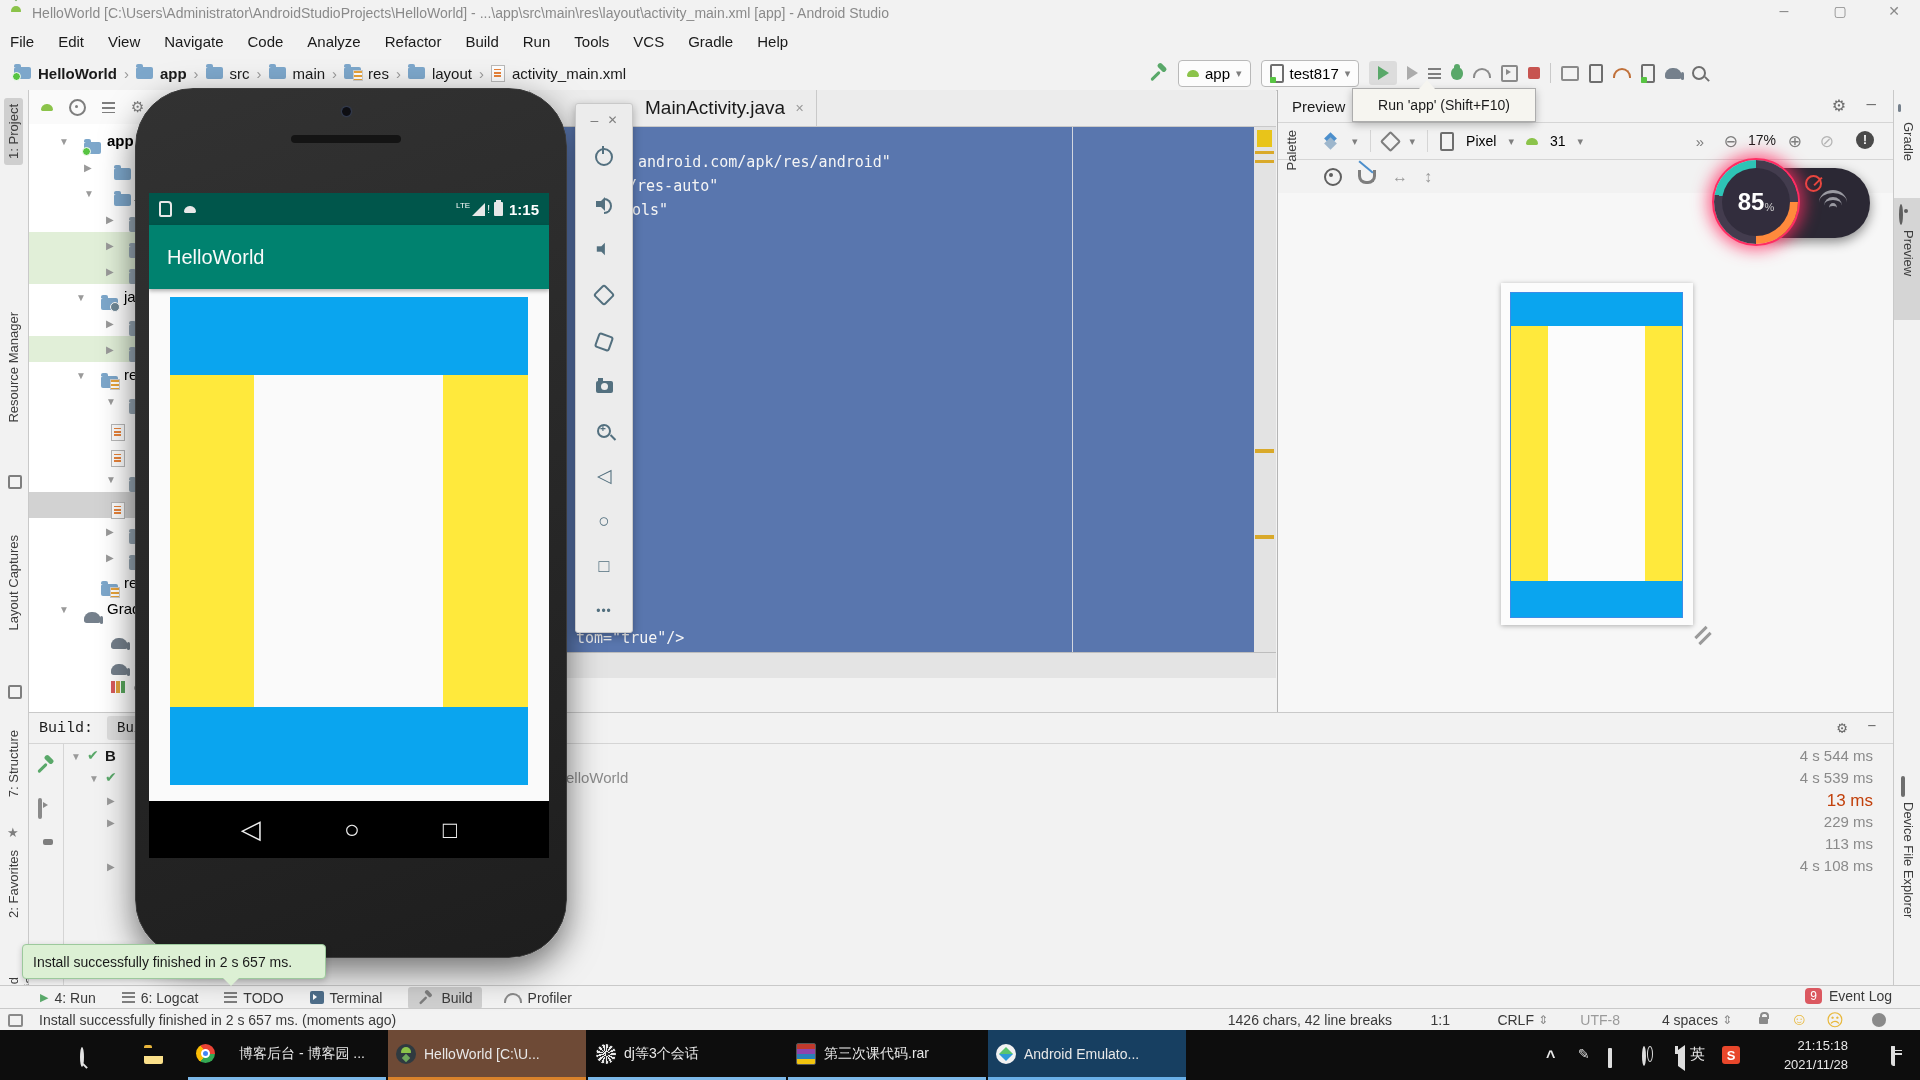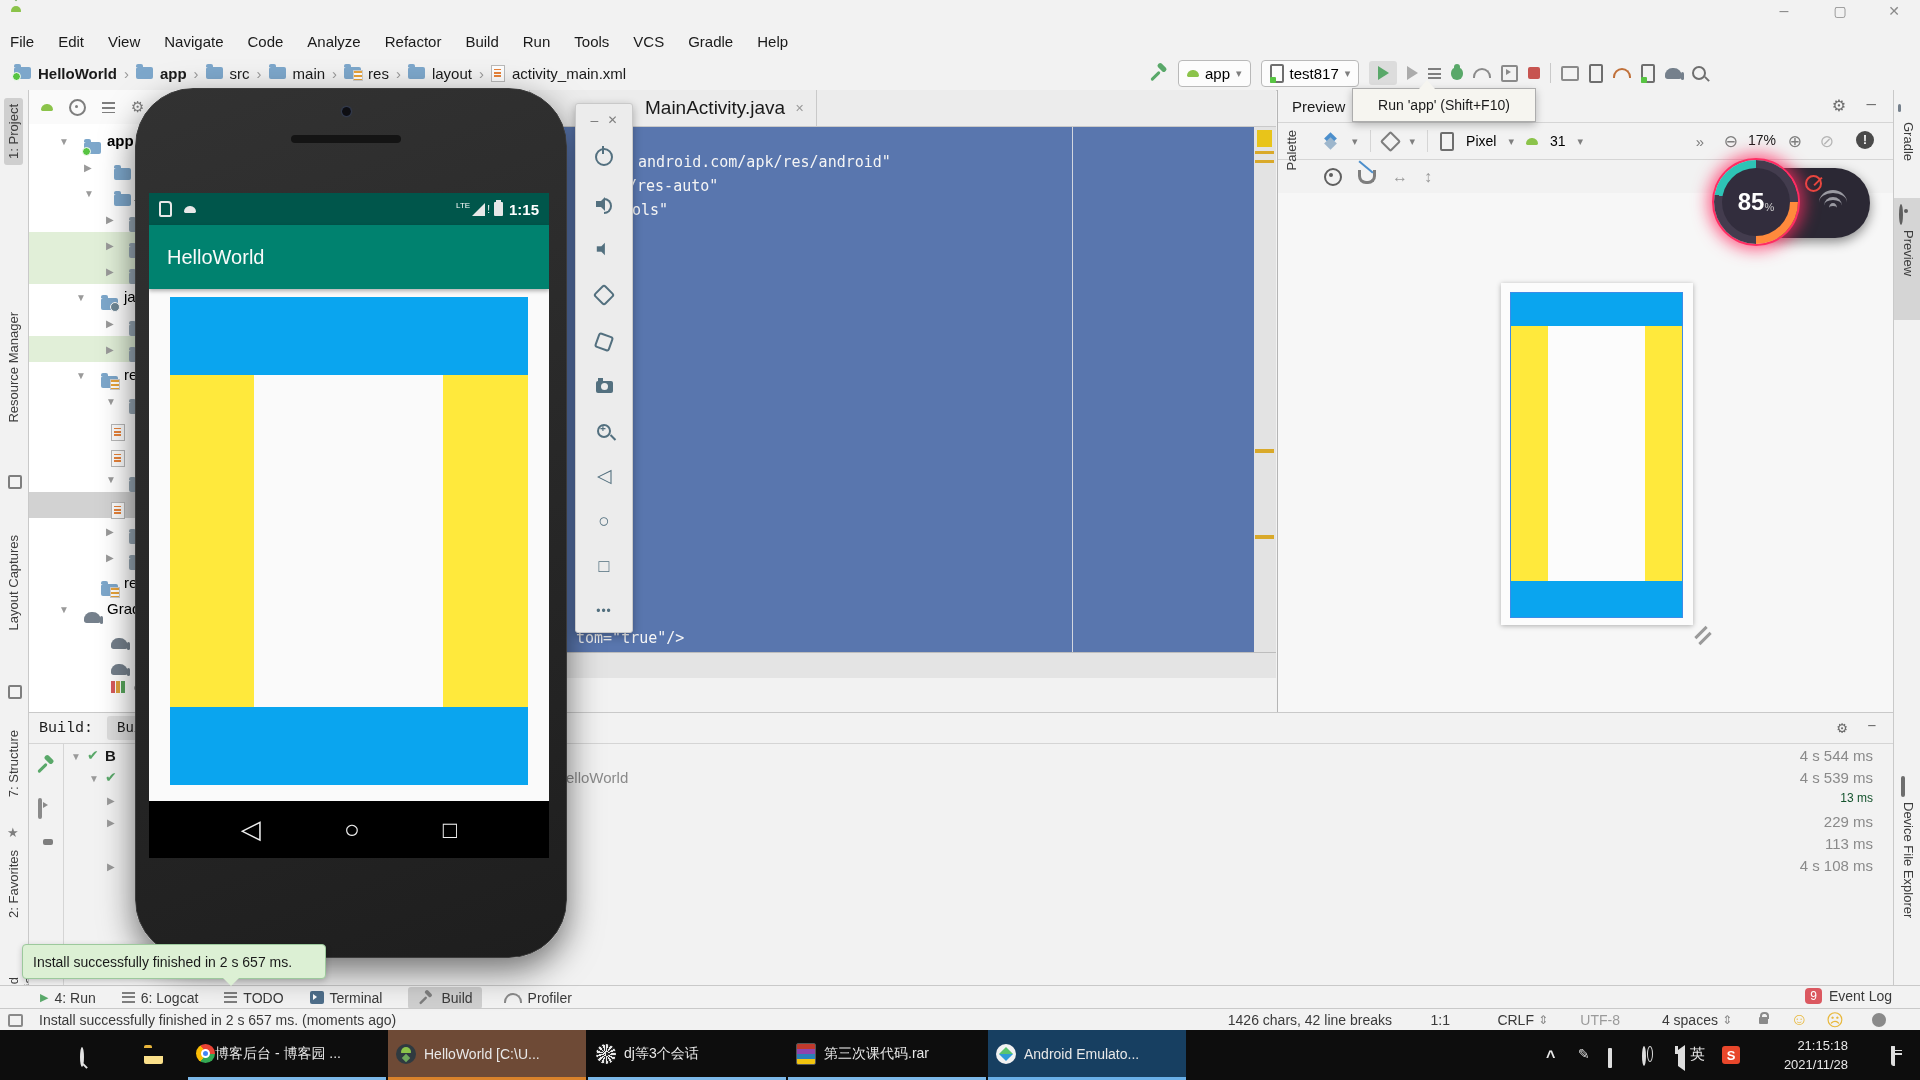--- a/index.html
+++ b/index.html
@@ -102,20 +102,21 @@
   .wifioff .w3{left:11px;top:13px;width:8px;height:7px;}
   .wifioff::after{content:"";position:absolute;right:-4px;bottom:-2px;width:13px;height:13px;border:2px solid #E8473F;border-radius:50%;background:rgba(40,38,48,.2);}
   .wifioff::before{content:"";position:absolute;right:-1px;bottom:3px;width:2px;height:11px;background:#E8473F;transform:rotate(45deg);z-index:2;}
   .diag{width:16px;height:3px;background:#9A9A9A;transform:rotate(-45deg);}
 </style>
 </head>
 <body>
 
 <div class="a" style="left:0;top:0;width:1920px;height:26px;background:#F2F2F2;">
   <span class="a asic" style="left:6px;top:3px;width:18px;height:18px;"></span>
+  <span class="a" style="left:32px;top:5px;font-size:14px;color:#8A8A8A;white-space:nowrap;">HelloWorld [C:\Users\Administrator\AndroidStudioProjects\HelloWorld] - ...\app\src\main\res\layout\activity_main.xml [app] - Android Studio</span>
   <span class="a" style="left:1762px;top:2px;width:44px;text-align:center;font-size:16px;color:#8A8A8A;">–</span>
   <span class="a" style="left:1818px;top:3px;width:44px;text-align:center;font-size:14px;color:#8A8A8A;">▢</span>
   <span class="a" style="left:1872px;top:3px;width:44px;text-align:center;font-size:14px;color:#8A8A8A;">✕</span>
 </div>
 
 <div class="a row" style="left:0;top:26px;width:1920px;height:30px;background:#F2F2F2;gap:24px;padding-left:10px;font-size:15px;color:#1A1A1A;">
   <span>File</span>
   <span>Edit</span>
   <span>View</span>
   <span>Navigate</span>
@@ -421,21 +422,21 @@
   <span class="a" style="left:76px;top:34px;font-size:15px;font-weight:bold;color:#1A1A1A;">B</span>
   <span class="a" style="left:60px;top:60px;color:#9A9A9A;font-size:10px;">▼</span>
   <span class="a" style="left:76px;top:56px;color:#59A869;font-size:14px;">✔</span>
   <span class="a" style="left:537px;top:56px;font-size:15px;color:#8A8A8A;">elloWorld</span>
   <span class="a" style="left:78px;top:82px;color:#9A9A9A;font-size:10px;">▶</span>
   <span class="a" style="left:78px;top:104px;color:#9A9A9A;font-size:10px;">▶</span>
   <span class="a" style="left:78px;top:148px;color:#9A9A9A;font-size:10px;">▶</span>
 
   <span class="a" style="right:20px;top:34px;font-size:15px;color:#8A8A8A;position:absolute;">4 s 544 ms</span>
   <span class="a" style="right:20px;top:56px;font-size:15px;color:#8A8A8A;position:absolute;">4 s 539 ms</span>
-  <span class="a" style="right:20px;top:78px;font-size:12px;color:#14532d;position:absolute;">13 ms</span>
+  <span class="a" style="right:20px;top:78px;font-size:17px;color:#c2410c;position:absolute;">13 ms</span>
   <span class="a" style="right:20px;top:100px;font-size:15px;color:#8A8A8A;position:absolute;">229 ms</span>
   <span class="a" style="right:20px;top:122px;font-size:15px;color:#8A8A8A;position:absolute;">113 ms</span>
   <span class="a" style="right:20px;top:144px;font-size:15px;color:#8A8A8A;position:absolute;">4 s 108 ms</span>
 </div>
 
 <div class="a row" style="left:0;top:985px;width:1920px;height:23px;background:#F2F2F2;border-top:1px solid #C9C9C9;font-size:14px;color:#3A3A3A;">
   <span class="row" style="margin-left:40px;gap:6px;">
     <i style="color:#59A869;font-style:normal;font-size:11px;">▶</i>
     <span>4: Run</span>
   </span>
@@ -562,21 +563,21 @@
 
 <div class="a" style="left:0;top:1030px;width:1920px;height:50px;background:#0D0D0D;z-index:60;color:#E8E8E8;font-size:14px;">
   <div class="a row winlogo" style="left:16px;top:17px;">
       <div></div>
       <div></div>
       <div></div>
       <div></div>
     </div>
   <span class="a mag white" style="left:80px;top:19px;"></span>
   <span class="a fexp" style="left:140px;top:18px;"></span>
-  <div class="a row" style="left:188px;top:0;width:198px;height:50px;gap:0;border-bottom:3px solid #7CB8E8;box-sizing:border-box;padding-left:8px;">
+  <div class="a row" style="left:188px;top:0;width:198px;height:50px;gap:24px;border-bottom:3px solid #7CB8E8;box-sizing:border-box;padding-left:8px;">
     <span class="chromeic"></span>
     <span style="white-space:nowrap;overflow:hidden;">博客后台 - 博客园 ...</span>
   </div>
   <div class="a row" style="left:388px;top:0;width:198px;height:50px;gap:8px;background:#6E4A36;border-bottom:3px solid #D9822B;box-sizing:border-box;padding-left:8px;">
     <span class="asic"></span>
     <span style="white-space:nowrap;overflow:hidden;">HelloWorld [C:\U...</span>
   </div>
   <div class="a row" style="left:588px;top:0;width:198px;height:50px;gap:8px;border-bottom:3px solid #7CB8E8;box-sizing:border-box;padding-left:8px;">
     <span class="qqic"></span>
     <span style="white-space:nowrap;overflow:hidden;">dj等3个会话</span>

